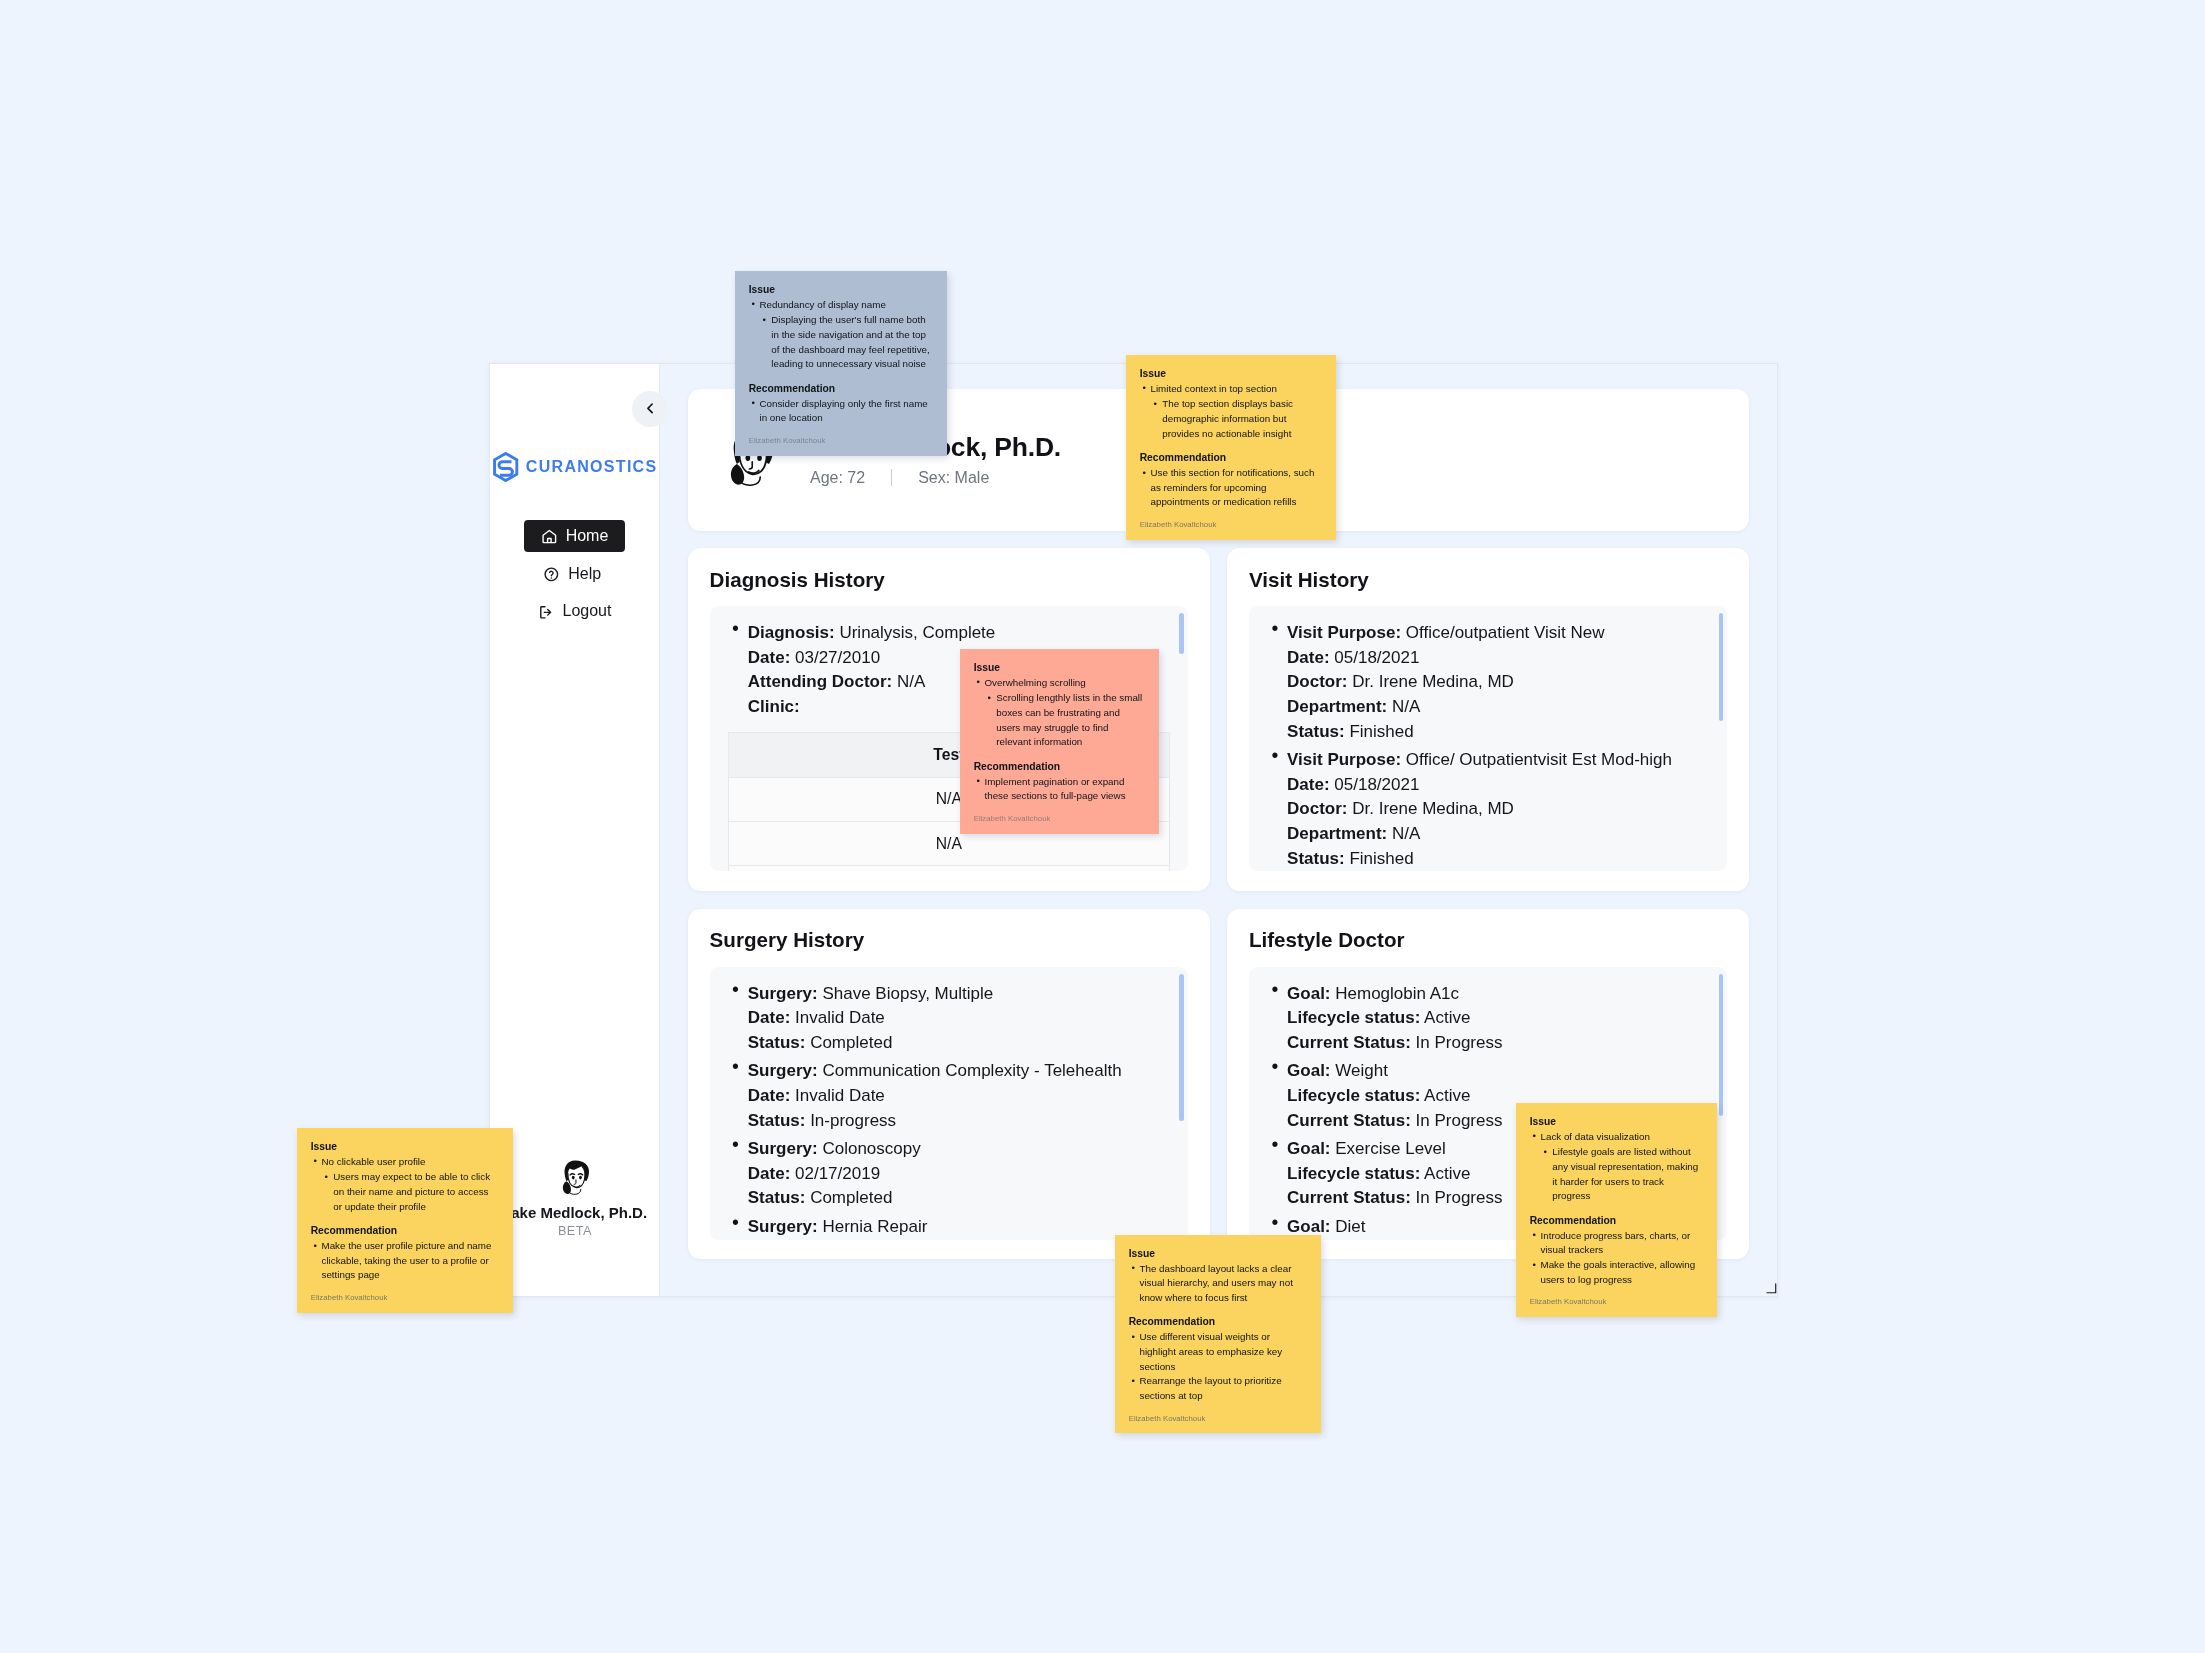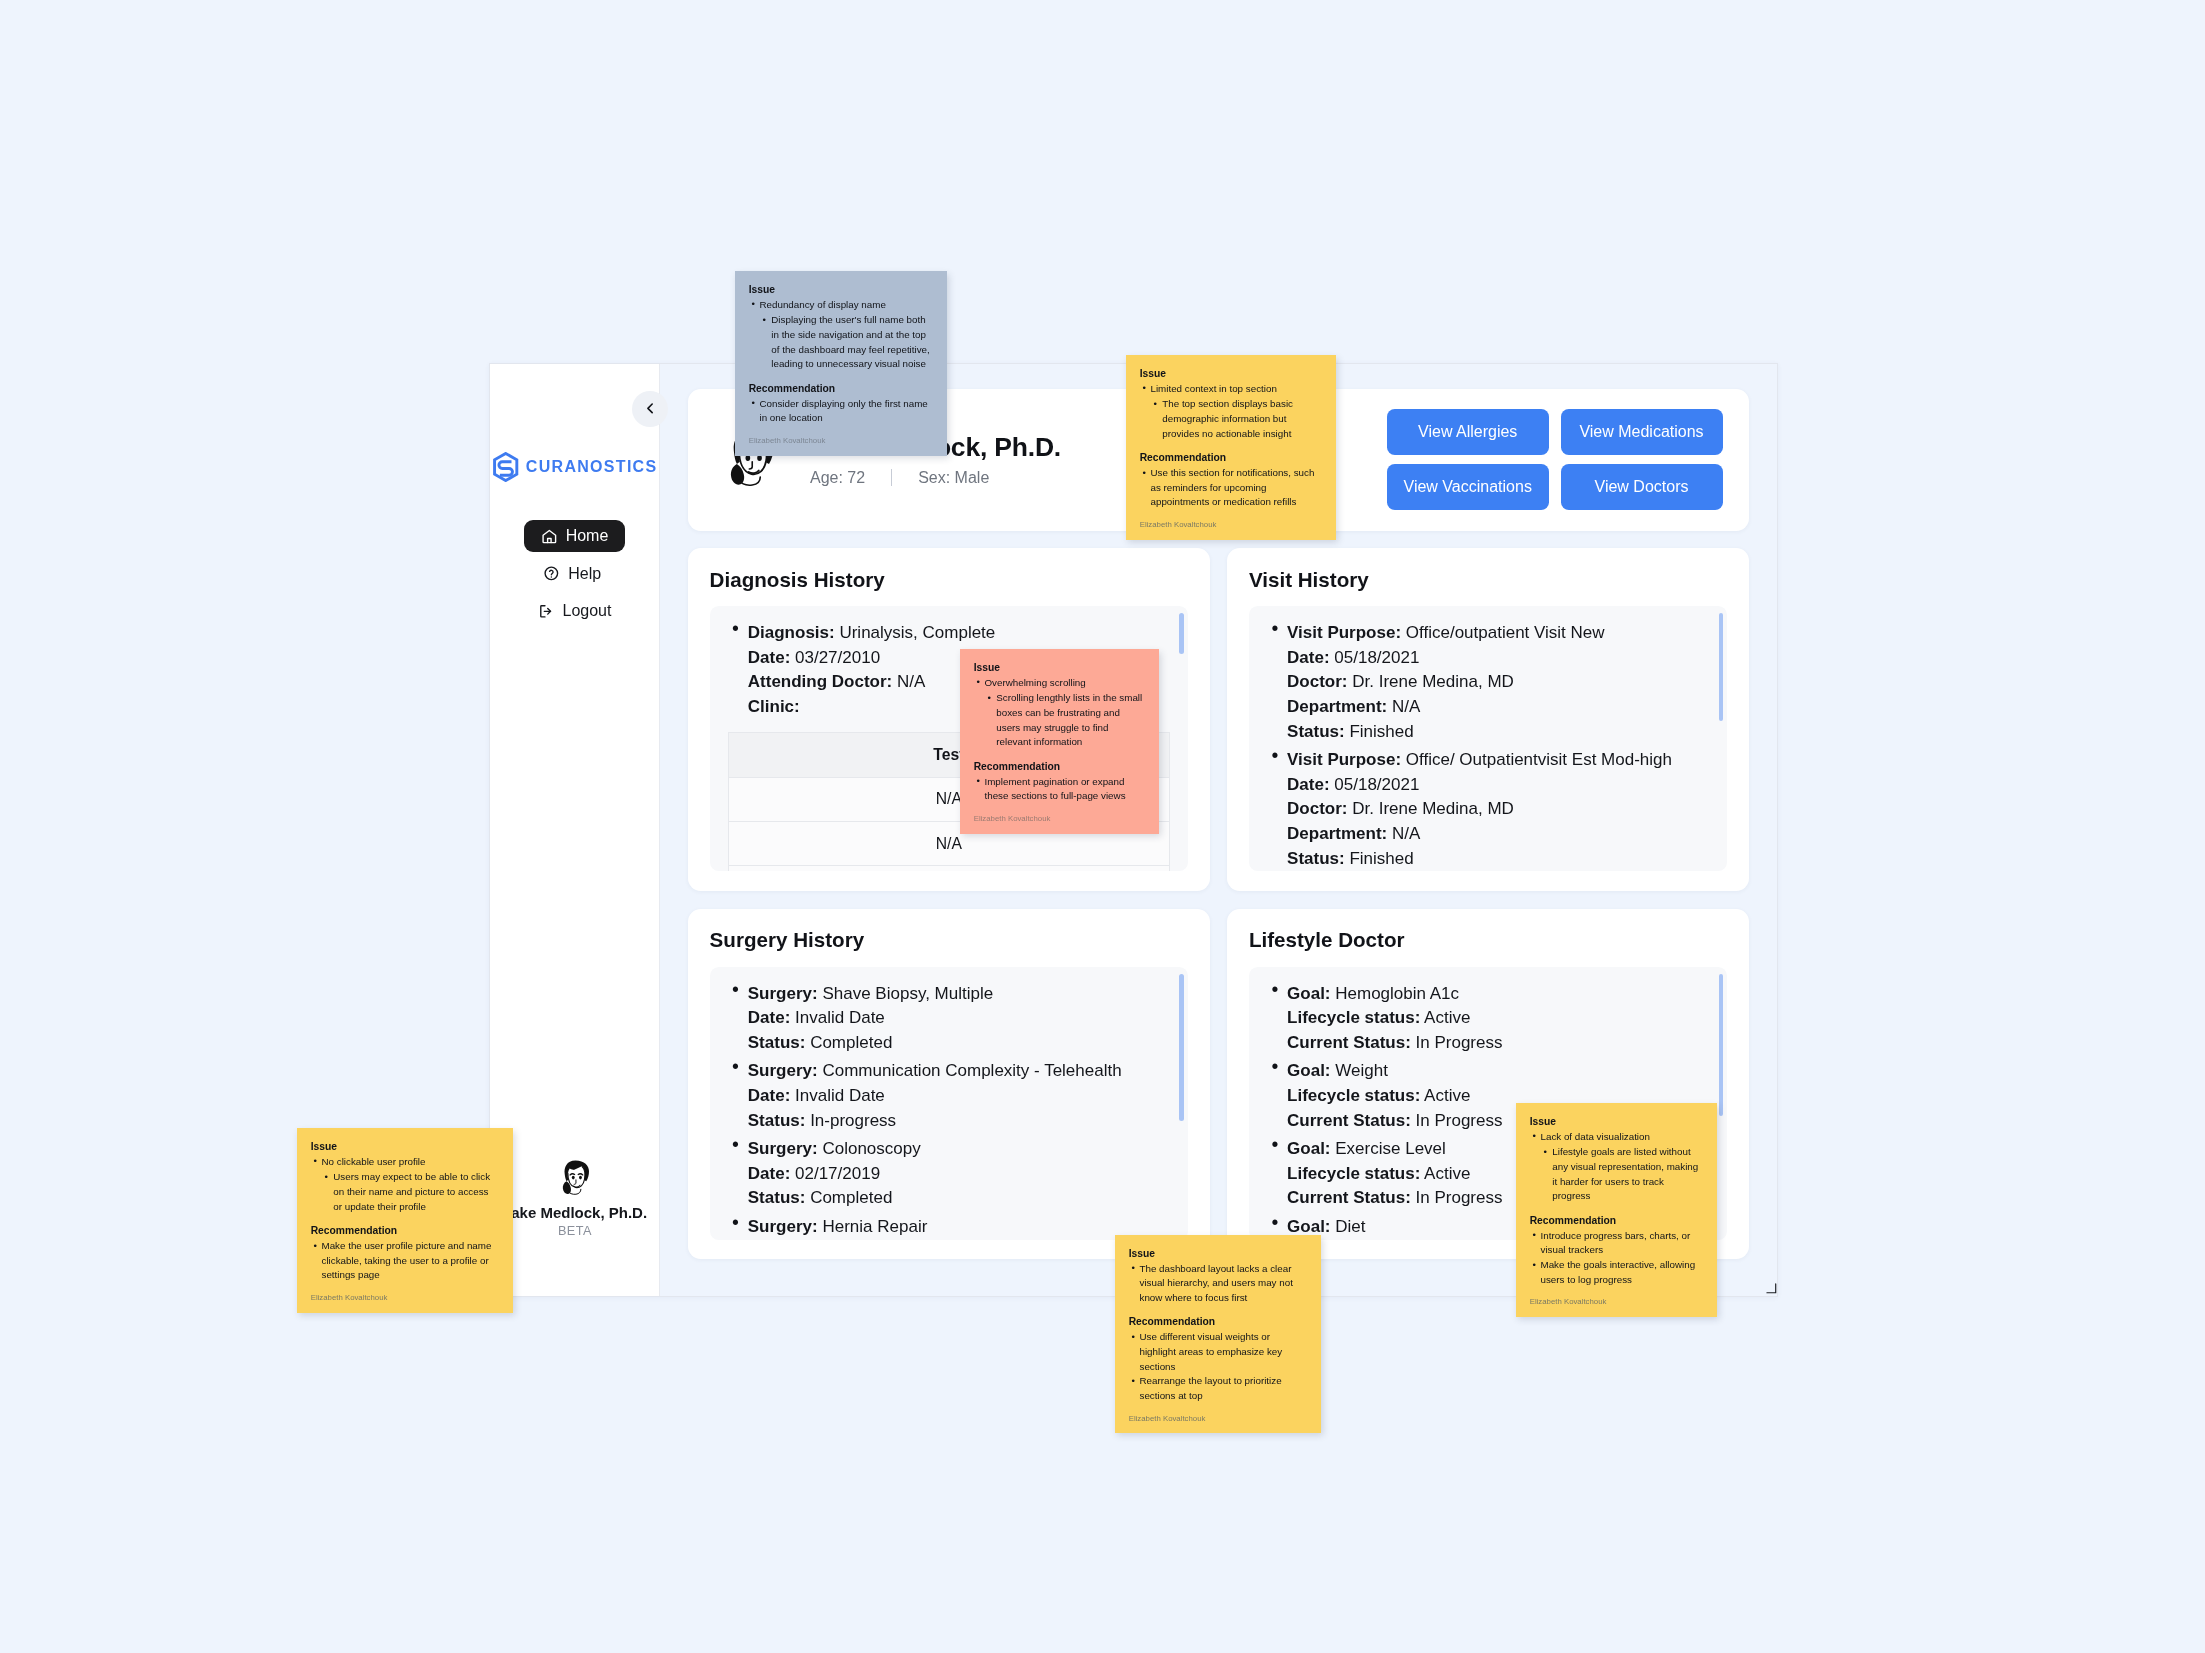--- a/index.html
+++ b/index.html
@@ -37,22 +37,22 @@
   .collapse-btn svg { width: 14.7px; height: 14.7px; }
 
   .brand { margin-top: 88px; display: flex; align-items: center; gap: 6.9px; }
   .brand-mark { width: 27.4px; height: 30px; }
   .brand-text {
     color: #3e7bf0; font-size: 16px; letter-spacing: 1.3px; font-weight: 700;
   }
 
   .nav { margin-top: 38px; width: 100%; display: flex; flex-direction: column; align-items: center; gap: 5.9px; }
   .nav-item {
-    display: flex; align-items: center; gap: 8.3px;
-    padding: 6.9px 16.7px; border-radius: 9px;
+    display: flex; align-items: flex-end; gap: 8.3px;
+    padding: 6.9px 16.7px; border-radius: 4px;
     font-size: 16px; color: #16181d; font-weight: 500;
     cursor: pointer; background: transparent;
     min-width: 96px;
   }
   .nav-item.active { background: #1c1c1e; color: #ffffff; }
   .nav-icon { width: 16.7px; height: 16.7px; display:block; flex: 0 0 auto; }
 
   .sidebar-user {
     position: absolute; bottom: 58px; left: 0; width: 170px;
     display: flex; flex-direction: column; align-items: center; gap: 2.9px;
@@ -259,26 +259,20 @@
           <div>
             <div class="profile-name">Jake Medlock, Ph.D.</div>
             <div class="profile-meta">
               <span>Age: 72</span>
               <span class="profile-sep"></span>
               <span>Sex: Male</span>
             </div>
           </div>
         </div>
 
-        <div class="action-grid">
-          <button class="action-btn">View Allergies</button>
-          <button class="action-btn">View Medications</button>
-          <button class="action-btn">View Vaccinations</button>
-          <button class="action-btn">View Doctors</button>
-        </div>
       </div>
 
       <div class="grid-2">
 
         <div class="card panel">
           <div class="panel-title">Diagnosis History</div>
           <div class="panel-scroll h1">
             <div class="scrollbar" style="height:41px"></div>
             <ul class="records">
               <li>

